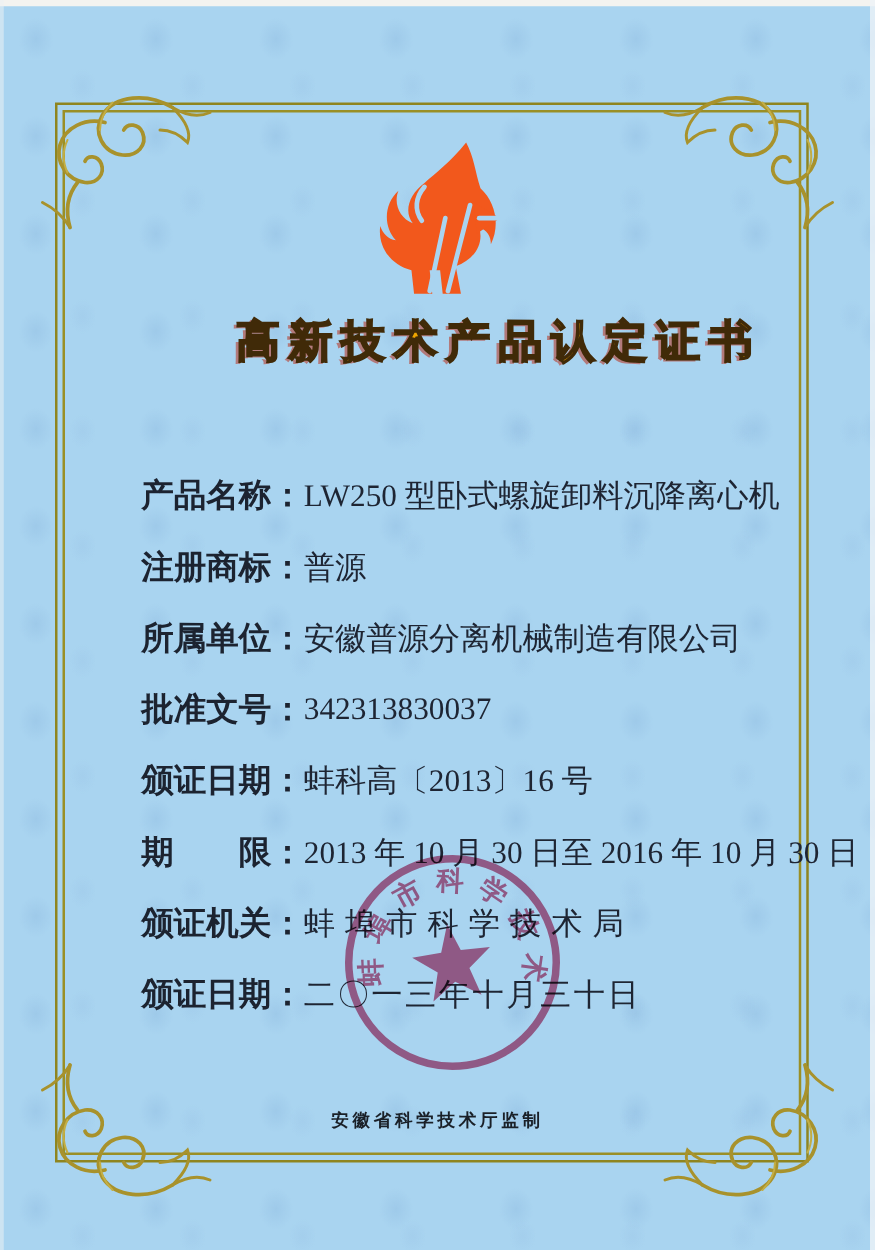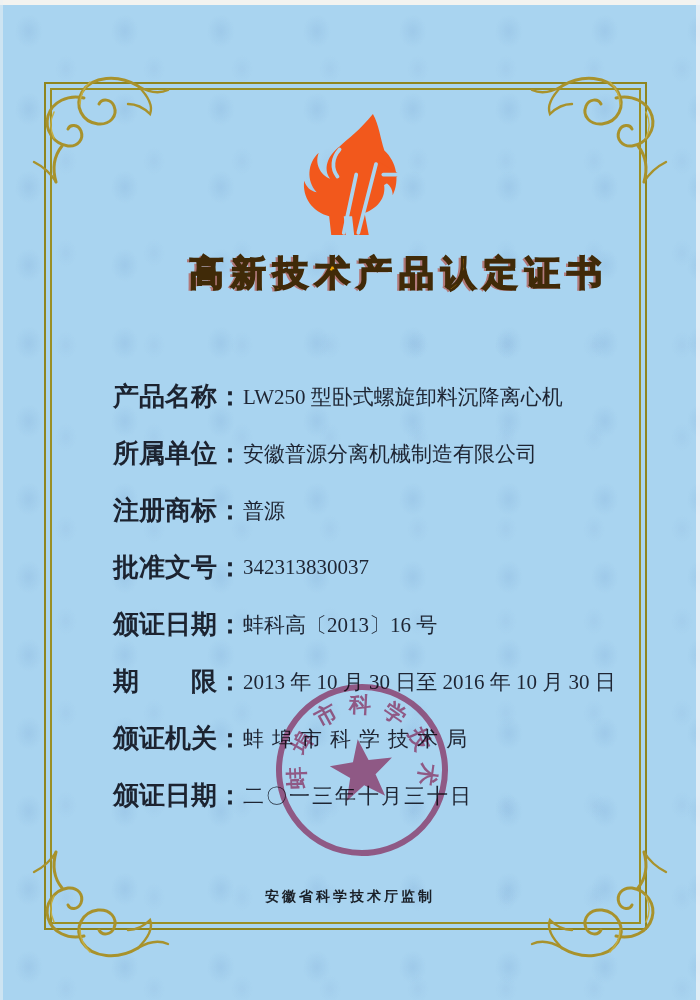--- a/index.html
+++ b/index.html
@@ -38,21 +38,21 @@
     margin-left:37px;
   }
 
   .fields{position:absolute;left:113px;top:368px;width:520px;}
   .field-row{display:flex;align-items:center;height:57px;}
   .field-label{
     flex:0 0 122px;font-size:26px;font-weight:bold;color:#1c2330;
     font-family:"Liberation Sans",sans-serif;white-space:pre;
   }
   .field-value{
-    font-size:21px;color:#1e2533;font-family:"Liberation Serif",serif;
+    font-size:25px;color:#1e2533;font-family:"Liberation Serif",serif;
     white-space:nowrap;
   }
   .field-value.spread{letter-spacing:8px;}
   .field-value.spread2{letter-spacing:2px;}
 
   .stamp{position:absolute;left:272px;top:680px;width:180px;height:180px;
     opacity:0.8;mix-blend-mode:multiply;}
 
   .footer{
     position:absolute;left:0;top:888px;width:100%;text-align:center;
@@ -133,26 +133,26 @@
   </svg>
 
   <div class="title">高新技术产品认定证书</div>
 
   <div class="fields">
     <div class="field-row">
       <span class="field-label">产品名称：</span>
       <span class="field-value">LW250 型卧式螺旋卸料沉降离心机</span>
     </div>
     <div class="field-row">
+      <span class="field-label">注册商标：</span>
+      <span class="field-value">普源</span>
+    </div>
+    <div class="field-row">
       <span class="field-label">所属单位：</span>
       <span class="field-value">安徽普源分离机械制造有限公司</span>
-    </div>
-    <div class="field-row">
-      <span class="field-label">注册商标：</span>
-      <span class="field-value">普源</span>
     </div>
     <div class="field-row">
       <span class="field-label">批准文号：</span>
       <span class="field-value">342313830037</span>
     </div>
     <div class="field-row">
       <span class="field-label">颁证日期：</span>
       <span class="field-value">蚌科高〔2013〕16 号</span>
     </div>
     <div class="field-row">

